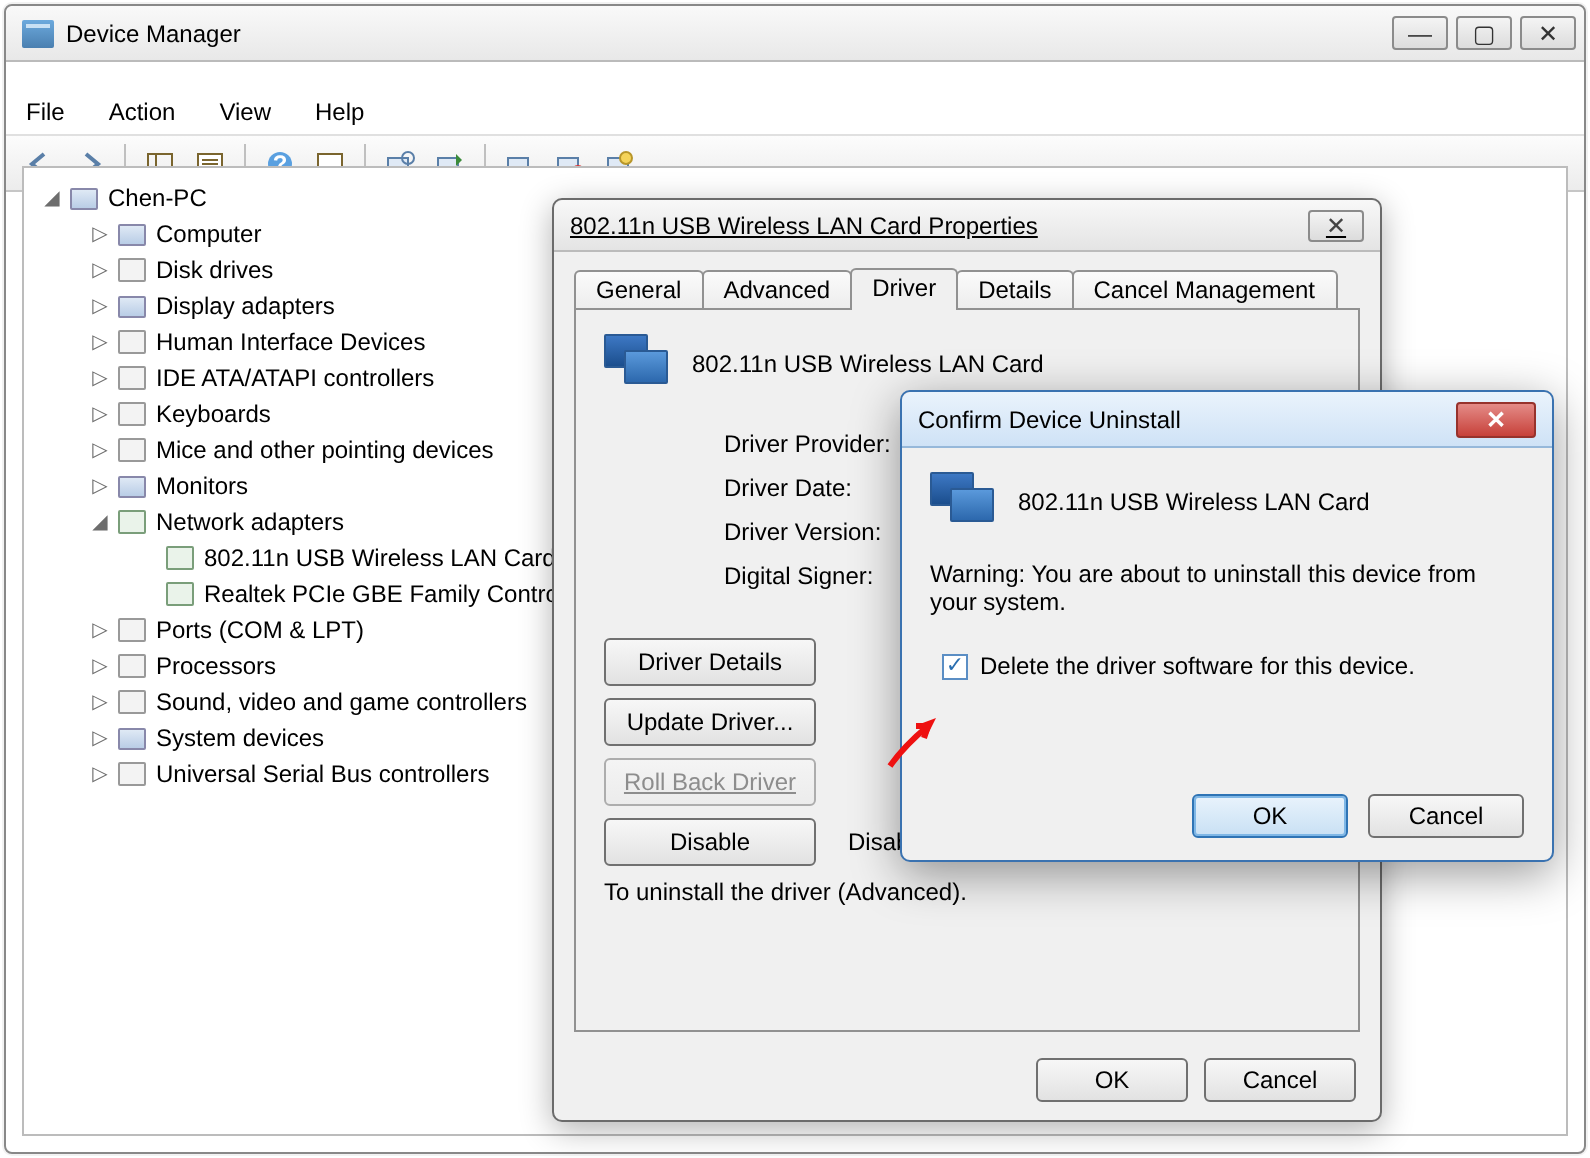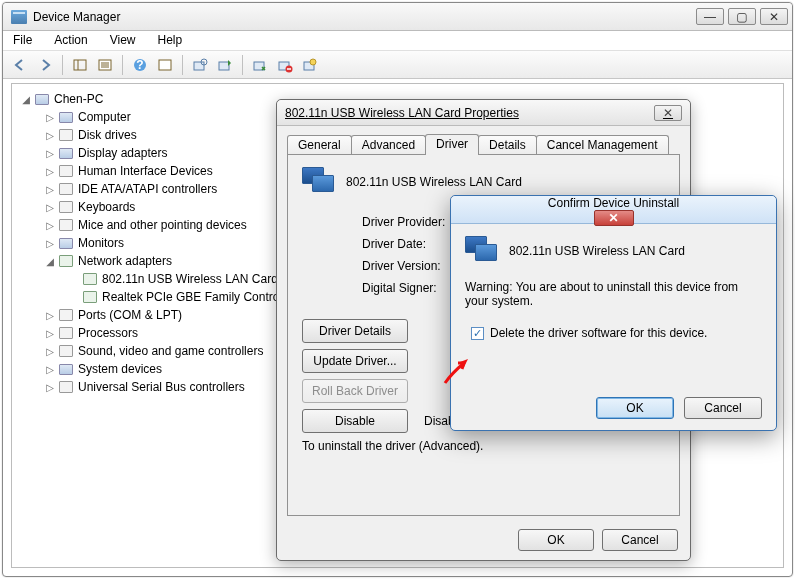--- a/index.html
+++ b/index.html
@@ -18,21 +18,21 @@
 }
 .title-icon { width: 16px; height: 14px; background: linear-gradient(to bottom,#6ca9dd,#4a7fb0); border-radius:1px; margin-right:6px; position:relative;}
 .title-icon::after{content:"";position:absolute;left:2px;top:2px;right:2px;height:2px;background:#c8e0f4;}
 .title-text { flex: 1; }
 .win-buttons { display: flex; gap: 4px; }
 .win-btn {
   width: 28px; height: 17px; border: 1px solid #8b8b8b; border-radius: 2px;
   background: linear-gradient(to bottom,#f4f4f4,#dcdcdc); display:flex;align-items:center;justify-content:center;
   font-family: Arial; font-size:11px; color:#333;
 }
-.menubar { height: 20px; padding: 2px 6px; display: flex; gap: 14px; background:#fff; border-bottom:1px solid #e0e0e0;}
+.menubar { height: 20px; padding: 18px 6px; display: flex; gap: 14px; background:#fff; border-bottom:1px solid #e0e0e0;}
 .menu-item { padding: 0 4px; }
 .toolbar { height: 28px; background: linear-gradient(to bottom,#fcfcfc,#ececec); border-bottom:1px solid #c6c6c6; display:flex; align-items:center; padding:0 6px; gap:3px;}
 .tool-sep { width:1px; height:20px; background:#c0c0c0; margin:0 3px;}
 .tool-btn { width:22px; height:22px; display:flex; align-items:center; justify-content:center; border-radius:2px; }
 .tool-btn svg { display:block; }
 
 .content { position:absolute; left:8px; right:8px; top:80px; bottom:8px; border:1px solid #bcbcbc; background:#fff; overflow:hidden;}
 .tree { padding: 6px 4px; }
 .tree-row { display:flex; align-items:center; height:18px; padding-left:4px; white-space:nowrap;}
 .tw { display:inline-flex; width:12px; justify-content:center; color:#6d6d6d; font-size:10px; }
@@ -76,21 +76,21 @@
 .mon2{position:absolute;left:10px;top:8px;width:22px;height:17px;background:linear-gradient(to bottom,#5a99db,#2c68ad);border:1px solid #2a5a94;border-radius:1px;}
 .info-grid { margin-left:60px; }
 .info-grid .irow{ display:flex; height:22px; align-items:center;}
 .info-grid .ilabel{ width:100px; }
 .btn-row{display:flex;align-items:center;gap:16px;margin-top:6px;}
 .wbtn{
   width:106px;height:24px;border:1px solid #707070;border-radius:3px;
   background:linear-gradient(to bottom,#f7f7f7,#e2e2e2);
   display:flex;align-items:center;justify-content:center;
 }
-.wbtn.disabled{color:#8d8d8d;border-color:#adadad;background:linear-gradient(to bottom,#f4f4f4,#ececec);}
+.wbtn.disabled{color:#8d8d8d;border-color:#adadad;background:linear-gradient(to bottom,#f4f4f4,#ececec);text-decoration:underline;}
 .wbtn.highlight{outline:2px solid #e11; outline-offset:2px;}
 .dlg-footer{
   position:absolute;left:0;right:0;bottom:0;height:40px;display:flex;justify-content:flex-end;align-items:center;gap:8px;padding:0 12px;
 }
 .fbtn{
   width:76px;height:22px;border:1px solid #707070;border-radius:3px;
   background:linear-gradient(to bottom,#f7f7f7,#e2e2e2);
   display:flex;align-items:center;justify-content:center;
 }
 
@@ -98,21 +98,20 @@
 .dialog-confirm{
   position:absolute; left:450px; top:195px; width:327px; height:236px;
   border:1px solid #3a72b0; border-radius:5px;
   background:#f0f0f0;
   box-shadow:0 6px 24px rgba(0,0,0,.4);
 }
 .cdlg-title{
   height:28px; background:linear-gradient(to bottom,#eaf3fc,#cfe2f6);
   border-bottom:1px solid #96b8da; display:flex; align-items:center; padding:0 8px;
   border-radius:5px 5px 0 0;
-  flex-direction:column;
 }
 .cdlg-title-text{flex:1;}
 .cdlg-close{
   width:40px;height:18px;border-radius:2px;
   background:linear-gradient(to bottom,#e48b87,#c7413a);
   border:1px solid #97322c;display:flex;align-items:center;justify-content:center;color:#fff;font-weight:bold;font-size:11px;
 }
 .cdlg-body{ padding:12px 14px 0;}
 .cdlg-dev{display:flex;align-items:center;gap:10px;margin-bottom:14px;}
 .cdlg-warn{margin-bottom:18px;}

